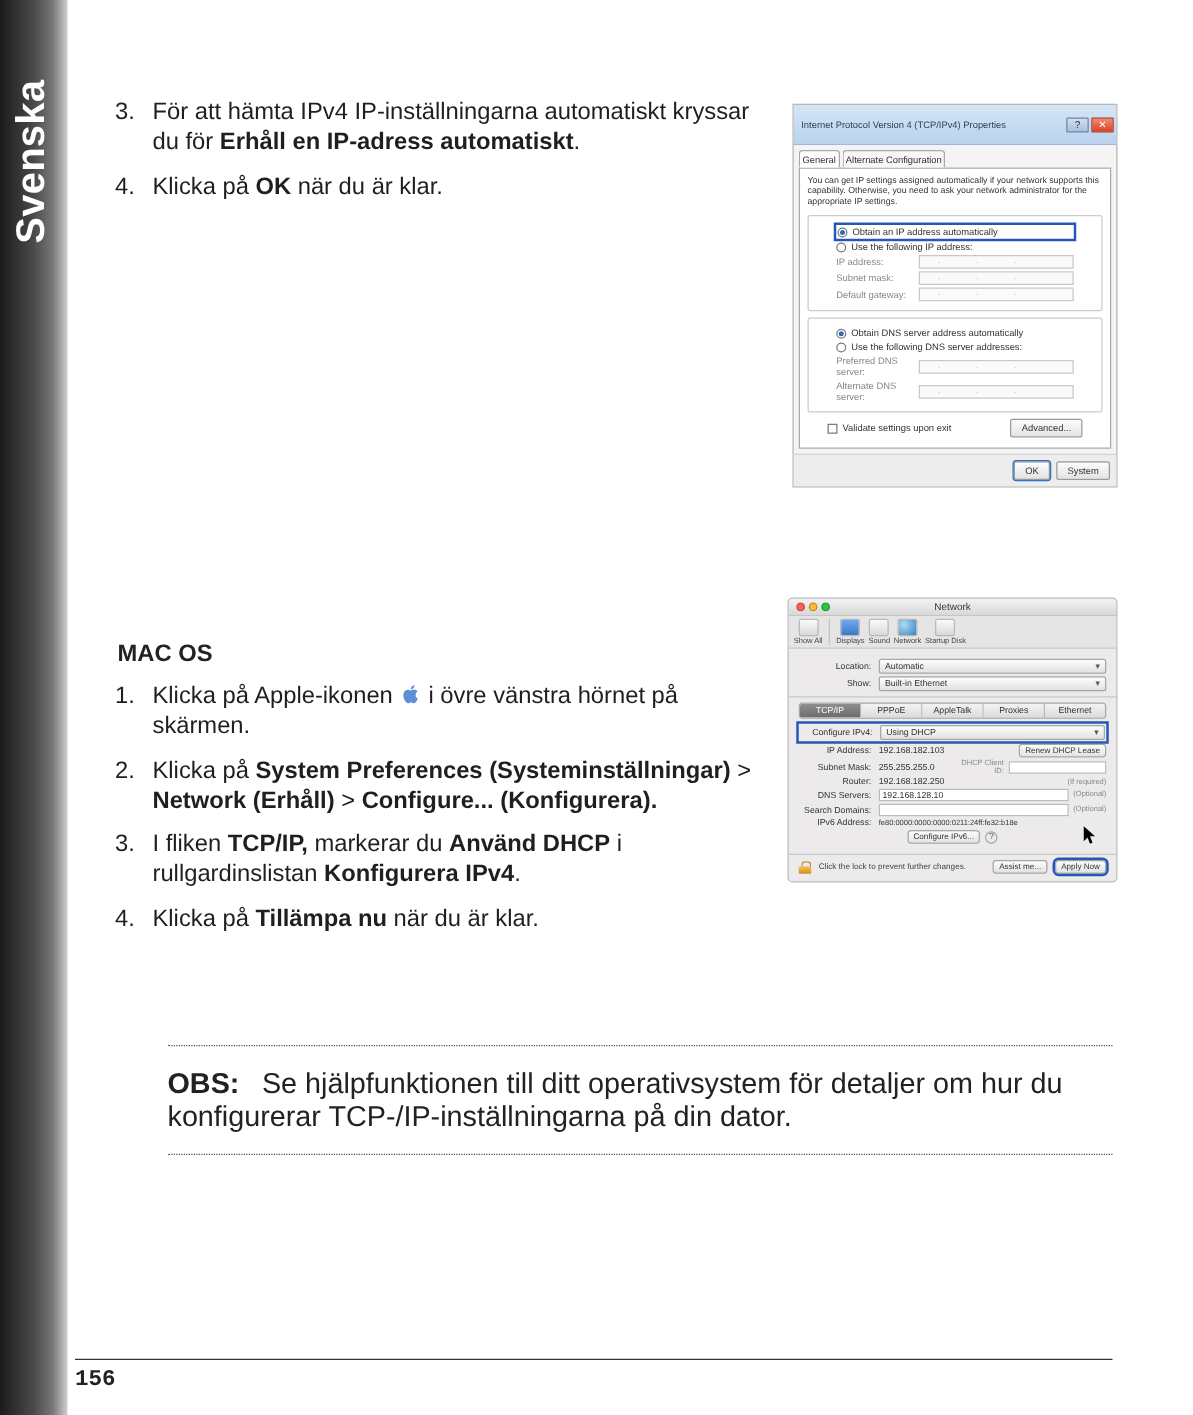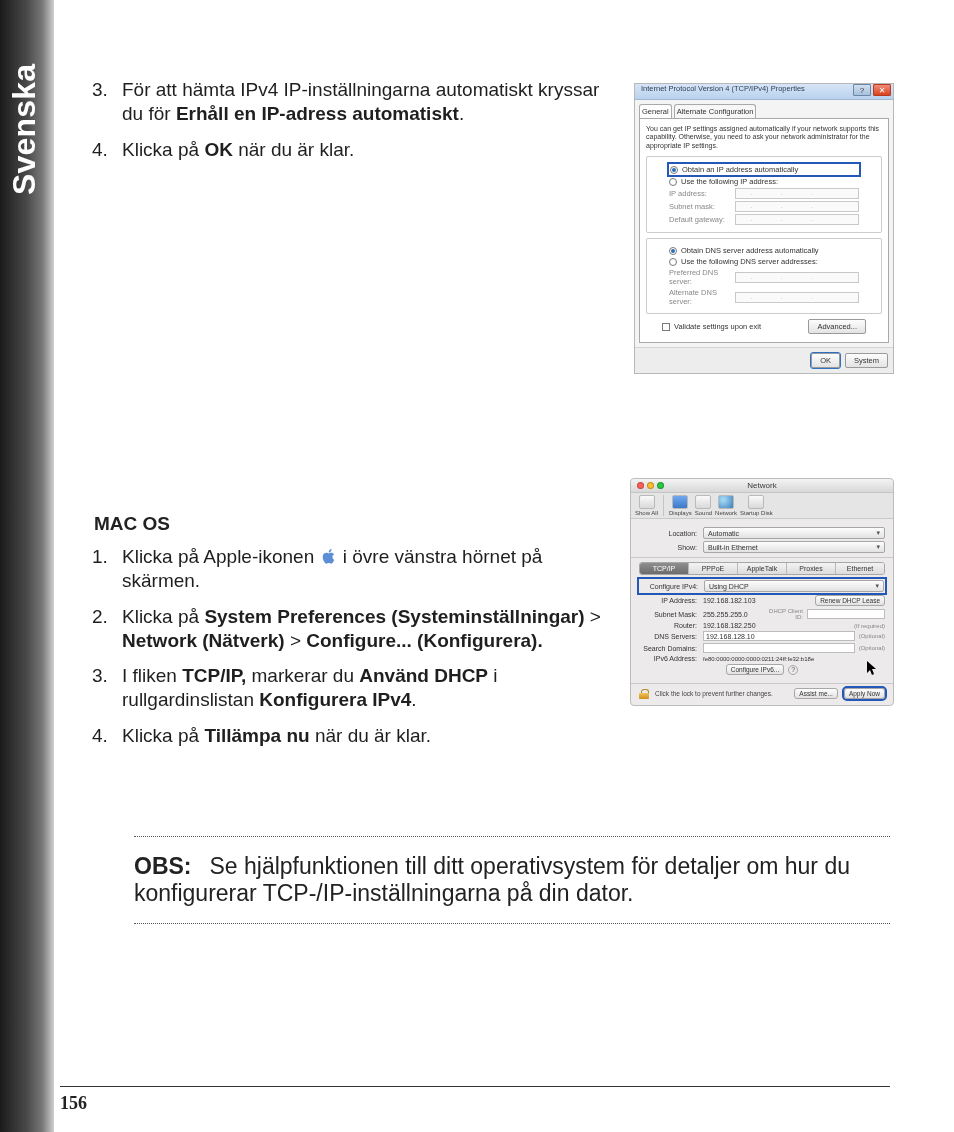--- a/index.html
+++ b/index.html
@@ -17,25 +17,25 @@
   .sec-h{text-transform:uppercase;font-weight:700;font-size:19px;margin:20px 0 10px 34px;font-family:"Myriad Pro","Segoe UI",Arial,sans-serif}
 
   .apple-icon{display:inline-block;width:18px;height:18px;vertical-align:-2px}
   .apple-icon svg{width:18px;height:18px}
 
   .dotrule{border-top:1px dotted #555;margin:16px 0}
   .note{padding:0 30px 0 74px}
   .note-txt{font-size:23px;font-family:"Myriad Pro","Segoe UI",Arial,sans-serif}
   .obs{font-weight:700;margin-right:18px}
 
-  .page-num{position:absolute;left:60px;bottom:18px;font-family:Liberation Serif, serif;font-weight:700;font-size:18px;color:#222;border-top:1px solid #333;width:830px;padding-top:6px}
+  .page-num{position:absolute;left:60px;bottom:18px;font-family:Liberation Mono, monospace;font-weight:700;font-size:18px;color:#222;border-top:1px solid #333;width:830px;padding-top:6px}
 
   
   .win-dlg{position:absolute;top:83px;right:60px;width:260px;background:#f4f4f4;border:1px solid #b8b8b8;font-family:Tahoma,Arial,sans-serif;font-size:7.5px;color:#333}
-  .win-title{height:16px;background:linear-gradient(#d6e5f5,#b9d2ee);border-bottom:1px solid #9fb7d4;display:flex;padding:0 2px 0 6px}
+  .win-title{height:32px;background:linear-gradient(#d6e5f5,#b9d2ee);border-bottom:1px solid #9fb7d4;display:flex;align-items:center;padding:0 2px 0 6px}
   .win-title .t{color:#2c3f57;font-size:7.5px;flex:1}
   .win-btn{width:18px;height:12px;border:1px solid #6a86a5;background:linear-gradient(#d1dff0,#a9c0dc);margin-left:2px;border-radius:1px;display:flex;align-items:center;justify-content:center;font-size:8px;color:#334}
   .win-btn.red{background:linear-gradient(#f08b7a,#d9431f);border-color:#b53a1e;color:#fff}
   .tabs{margin:4px 4px 0;display:flex}
   .tabs .tab{font-size:7.5px;padding:2px 2px;border:1px solid #a9a9a9;border-bottom:none;background:#f7f7f7;border-radius:3px 3px 0 0;margin-right:2px}
   .tabs .tab.active{background:#fff}
   .tab-body{margin:0 4px 4px;border:1px solid #a9a9a9;background:#fff;padding:6px}
   .tab-body .desc{font-size:7px;line-height:1.2;margin-bottom:6px}
   .group{border:1px solid #ccc;border-radius:2px;padding:5px 6px;margin-bottom:5px}
   .row{display:flex;align-items:center;margin:2px 16px}
@@ -115,21 +115,21 @@
       <span>Klicka på Apple-ikonen </span>
       <span class="apple-icon">
         <svg viewBox="0 0 24 24">
             <path fill="#5c8fd6" d="M16.6 13.2c0-2.5 2-3.6 2.1-3.7-1.1-1.7-2.9-1.9-3.5-1.9-1.5-.2-2.9.9-3.6.9-.8 0-1.9-.9-3.2-.8-1.6 0-3.1 1-4 2.4-1.7 3-.4 7.3 1.2 9.7.8 1.2 1.8 2.5 3 2.4 1.2 0 1.7-.8 3.1-.8 1.5 0 1.9.8 3.1.8 1.3 0 2.1-1.2 2.9-2.4.9-1.4 1.3-2.7 1.3-2.8-.1 0-2.4-.9-2.4-3.8zM14.4 5.9c.7-.8 1.1-2 1-3.1-.9 0-2.1.7-2.8 1.5-.6.7-1.2 1.9-1 3 1 .1 2.1-.5 2.8-1.4z"></path>
           </svg>
       </span>
       <span> i övre vänstra hörnet på skärmen.</span>
     </li>
     <li class="w-text" style="max-width:500px">
       <span class="num">2.</span>
-      <span>Klicka på </span><span class="bold">System Preferences (Systeminställningar)</span><span> &gt; </span><span class="bold">Network (Nätverk)</span><span> &gt; </span><span class="bold">Configure... (Konfigurera).</span>
+      <span>Klicka på </span><span class="bold">System Preferences (Systeminställningar)</span><span> &gt; </span><span class="bold">Network (Erhåll)</span><span> &gt; </span><span class="bold">Configure... (Konfigurera).</span>
     </li>
     <li class="w-text">
       <span class="num">3.</span>
       <span>I fliken </span><span class="bold">TCP/IP,</span><span> markerar du </span><span class="bold">Använd DHCP</span><span> i rullgardinslistan </span><span class="bold">Konfigurera IPv4</span><span>.</span>
     </li>
     <li class="w-text">
       <span class="num">4.</span>
       <span>Klicka på </span><span class="bold">Tillämpa nu</span><span> när du är klar.</span>
     </li>
   </ol>

